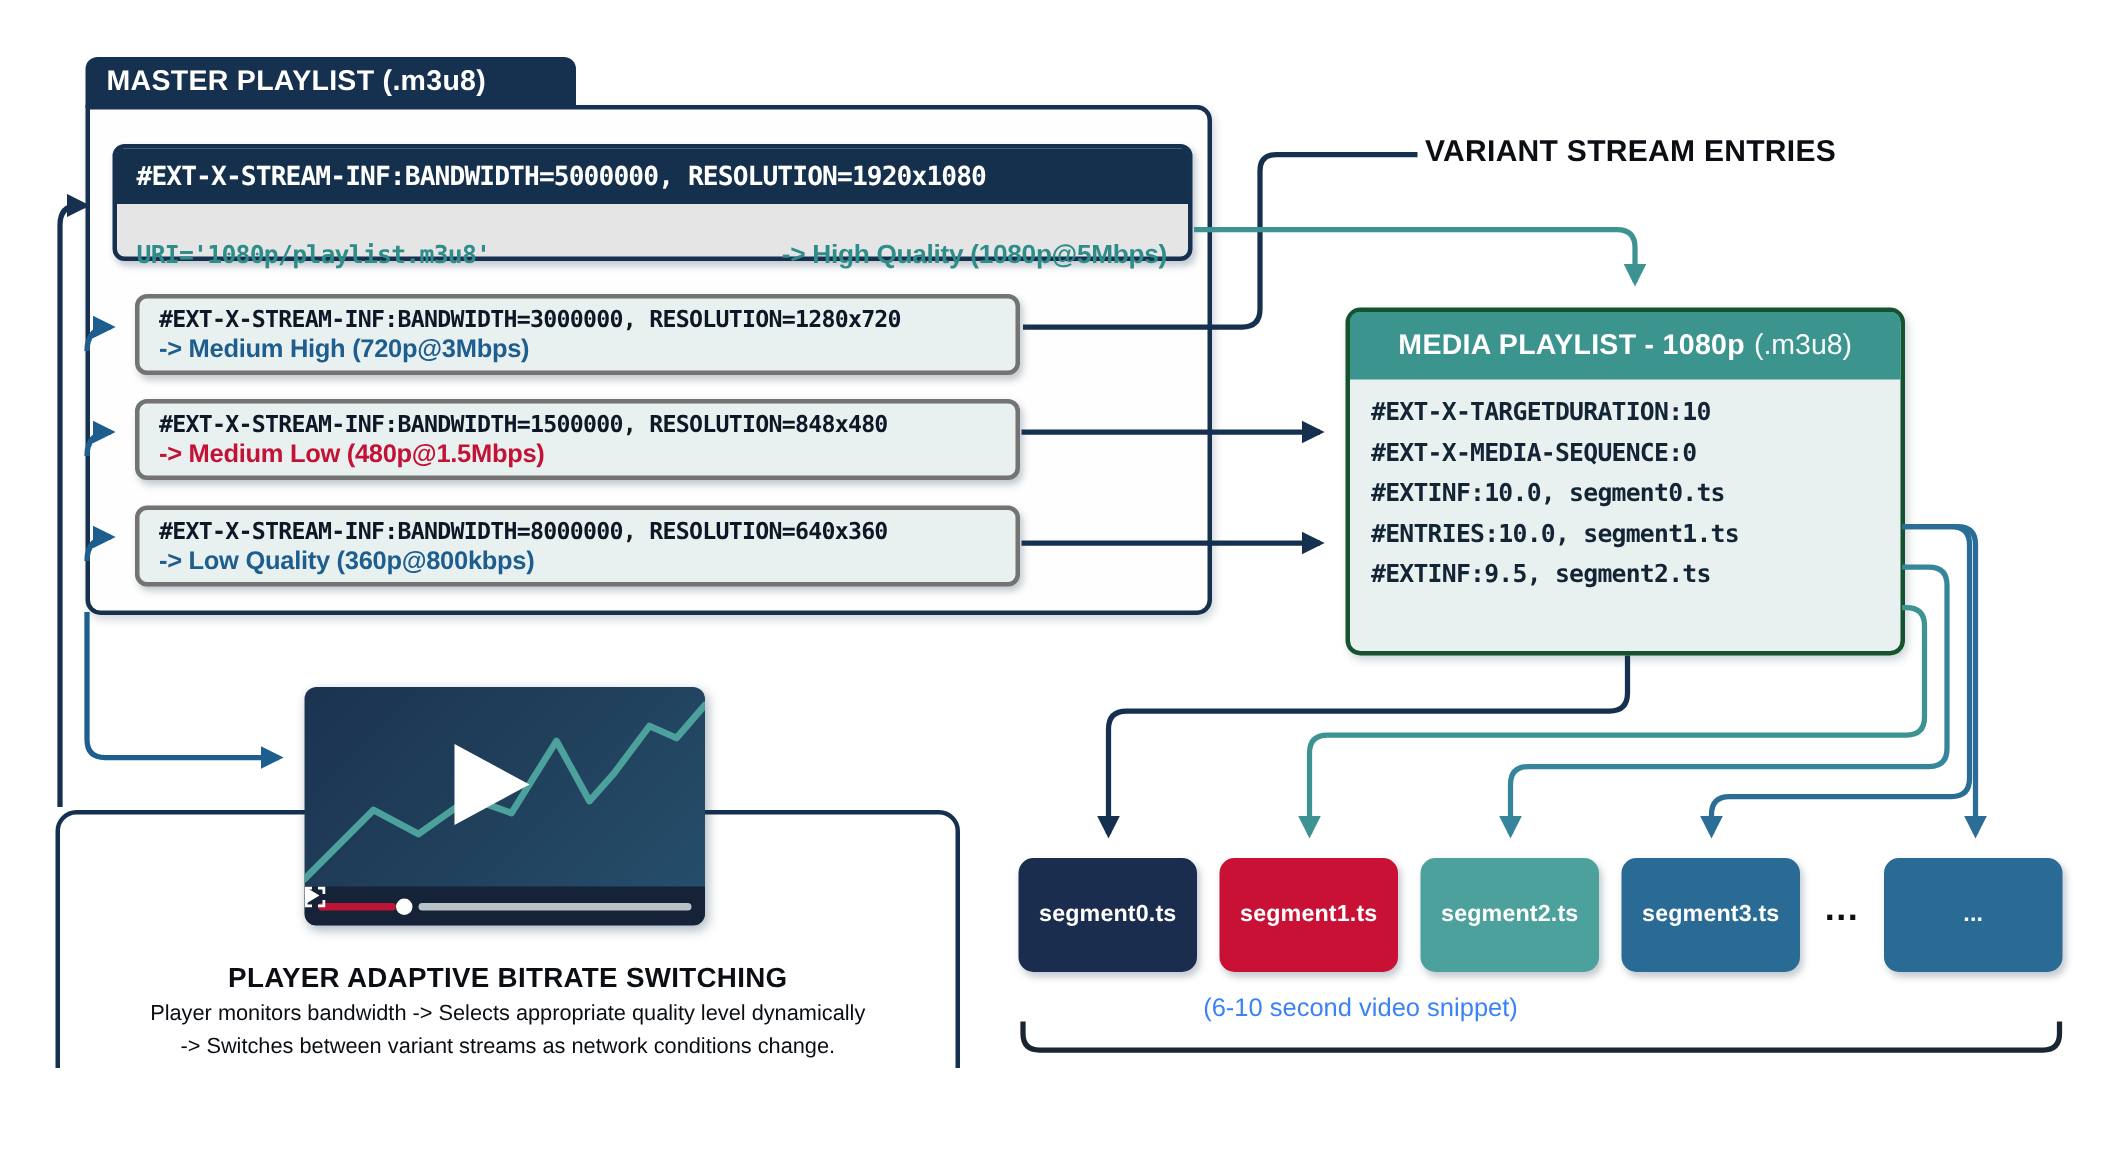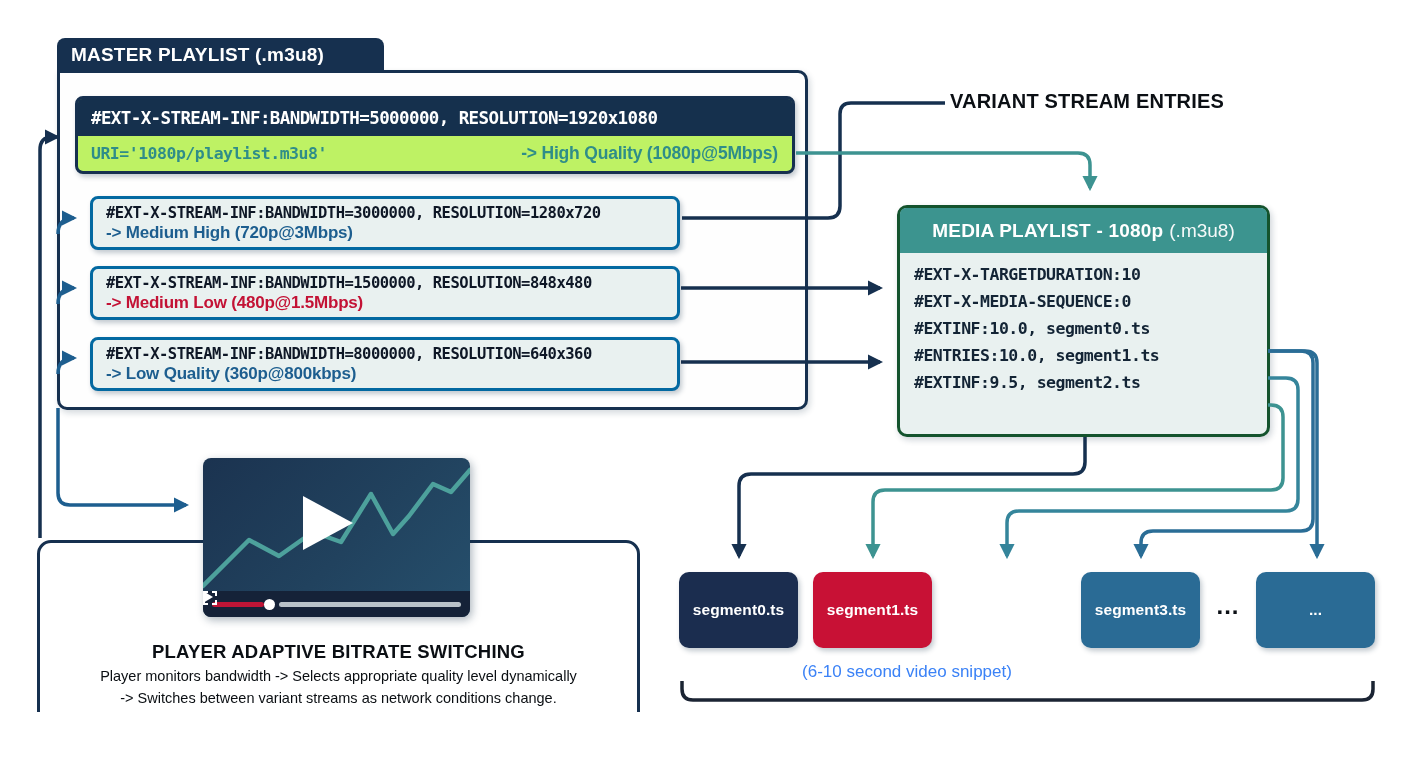--- a/index.html
+++ b/index.html
@@ -7,29 +7,29 @@
           font-family:"Liberation Sans",sans-serif;}
   .abs{position:absolute;}
   
   .master-tab{left:57px;top:38px;width:313px;height:34px;background:#16304f;color:#fff;
     border-radius:8px 8px 0 0;display:flex;align-items:center;padding-left:14px;
     font-weight:bold;font-size:19px;letter-spacing:.2px;z-index:2;}
   .master-box{left:57px;top:70px;width:751px;height:340px;background:#fefefe;
     border:3.5px solid #16304f;border-radius:0 10px 10px 10px;box-sizing:border-box;z-index:1;
     box-shadow:2px 3px 6px rgba(16,42,67,.18);}
   .entry1{left:75px;top:96px;width:720px;height:78px;border:3px solid #16304f;border-radius:8px;
-    background:#bef264;box-sizing:border-box;z-index:2;box-shadow:2px 3px 5px rgba(16,42,67,.25);}
+    background:#e5e5e5;box-sizing:border-box;z-index:2;box-shadow:2px 3px 5px rgba(16,42,67,.25);}
   .entry1-header{height:37px;background:#15304d;border-radius:4px 4px 0 0;display:flex;align-items:center;
     padding-left:13px;color:#fff;font-family:"DejaVu Sans Mono",monospace;font-weight:bold;font-size:17.5px;
     white-space:nowrap;letter-spacing:-0.6px;}
   .entry1-body{height:35px;display:flex;align-items:center;justify-content:space-between;
-    padding:0 14px 0 13px;color:#2f8d89;}
+    padding:16px 14px 0 13px;color:#2f8d89;}
   .entry1-uri{font-family:"DejaVu Sans Mono",monospace;font-weight:bold;font-size:16.5px;letter-spacing:-0.5px;}
   .entry1-quality{font-weight:bold;font-size:17.5px;letter-spacing:-0.2px;}
-  .entry{width:590px;border:3px solid #0369a1;border-radius:8px;background:#e9f1f0;box-sizing:border-box;
+  .entry{width:590px;border:3px solid #737373;border-radius:8px;background:#e9f1f0;box-sizing:border-box;
     padding:5px 0 4px 13px;z-index:2;box-shadow:2px 3px 5px rgba(16,42,67,.25);}
   .entry-line1{font-family:"DejaVu Sans Mono",monospace;font-weight:bold;font-size:15.5px;color:#0e1726;
     white-space:nowrap;letter-spacing:-0.5px;}
   .entry-line2{font-weight:bold;font-size:17px;margin-top:1px;letter-spacing:-0.2px;}
   .c-steel{color:#1d5e8f;} .c-red{color:#c31235;}
   
   .variant-label{left:950px;top:90px;width:300px;font-weight:bold;font-size:20px;color:#0b0f14;
     letter-spacing:.2px;z-index:2;}
   
   .mp-box{left:897px;top:205px;width:373px;height:232px;border:3px solid #14532d;border-radius:10px;
@@ -136,20 +136,21 @@
       </svg>
     </div>
   </div>
 
   <div class="abs player-title">PLAYER ADAPTIVE BITRATE SWITCHING</div>
   <div class="abs player-desc" style="top:668px;">Player monitors bandwidth -&gt; Selects appropriate quality level dynamically</div>
   <div class="abs player-desc" style="top:690px;">-&gt; Switches between variant streams as network conditions change.</div>
 
   <div class="abs seg seg0">segment0.ts</div>
   <div class="abs seg seg1">segment1.ts</div>
+  <div class="abs seg seg2">segment2.ts</div>
   <div class="abs seg seg3">segment3.ts</div>
   <div class="abs seg-dots">...</div>
   <div class="abs seg seg4">...</div>
 
   <div class="abs snippet-note">(6-10 second video snippet)</div>
   <div class="abs media-caption">
     <span class="bold">MEDIA SEGMENTS</span>
     <span>(MPEG-TS or fMP4)</span>
   </div>
 

